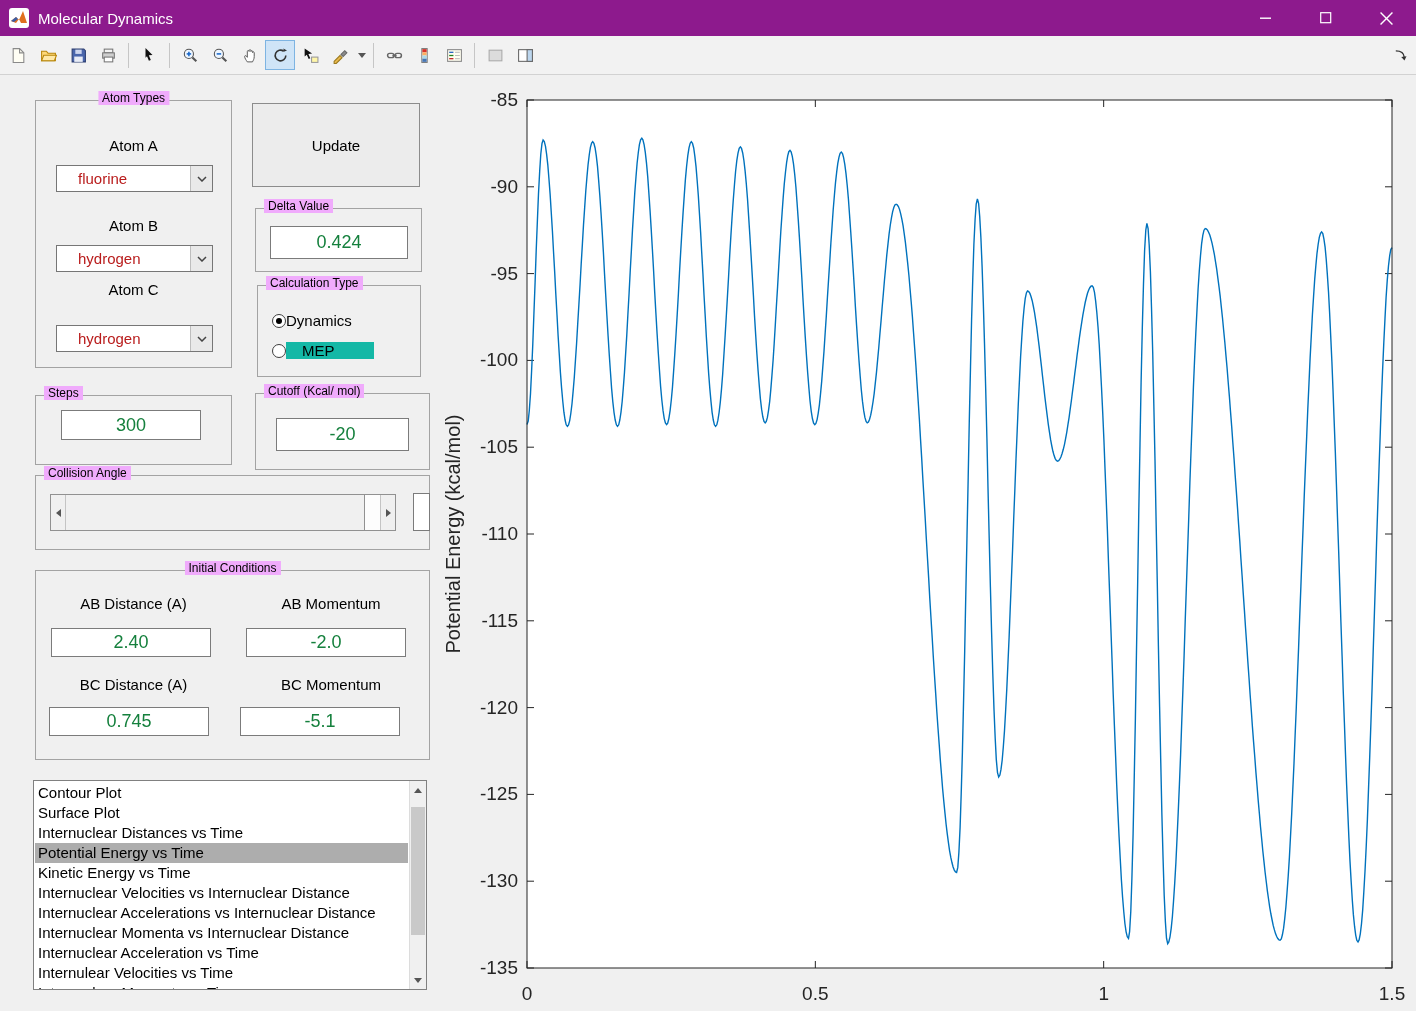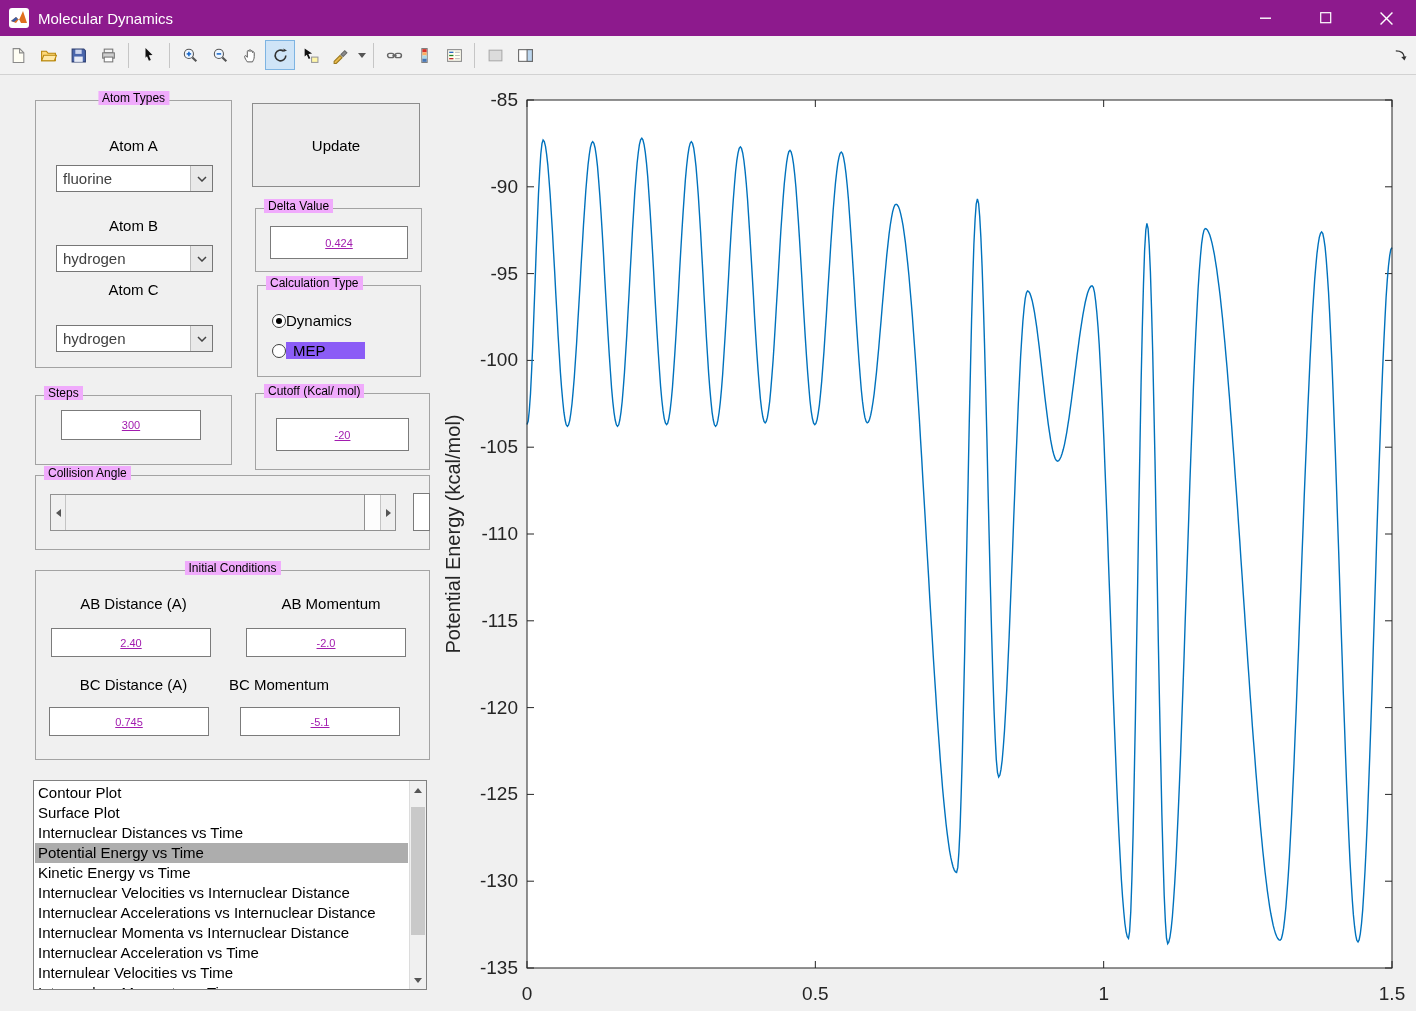--- a/index.html
+++ b/index.html
@@ -20,33 +20,33 @@
   .tool-split{display:flex;align-items:center;}
   .caret-btn{width:13px;height:30px;display:flex;align-items:center;justify-content:center;}
   .tool-sep{width:1px;height:25px;background:#c6c6c6;margin:0 5px;}
   .dock-btn{margin-left:auto;margin-right:5px;width:22px;height:22px;display:flex;align-items:center;justify-content:center;}
 
   
   .group{position:absolute;border:1px solid #a3a3a3;background:#f0f0f0;box-sizing:border-box;}
   .group-title{position:absolute;top:-10px;left:8px;background:#f0abfc;padding:0 4px;font-size:12px;color:#000;white-space:nowrap;}
   .group-title.centered{left:50%;transform:translateX(-50%);}
   .flabel{position:absolute;font-size:15px;color:#000;}
-  .edit{position:absolute;background:#fff;border:1px solid #7b7b7b;text-align:center;font-size:11px;font-family:inherit;padding:0;box-sizing:border-box;outline:none;color:#a21caf;text-decoration:underline;}
+  .edit{position:absolute;background:#fff;border:1px solid #7b7b7b;text-align:center;font-size:18px;font-family:inherit;padding:0;box-sizing:border-box;outline:none;color:#15803d;}
 
   .combo{position:absolute;width:157px;height:27px;background:#fff;border:1px solid #767676;display:flex;align-items:center;box-sizing:border-box;}
-  .combo-text{flex:1;padding-left:6px;font-size:15px;color:#404040;overflow:hidden;white-space:nowrap;}
+  .combo-text{flex:1;padding-left:21px;font-size:15px;color:#b91c1c;overflow:hidden;white-space:nowrap;}
   .combo-btn{width:22px;height:100%;background:#e9e9e9;border-left:1px solid #bdbdbd;display:flex;align-items:center;justify-content:center;box-sizing:border-box;}
 
   .push-btn{position:absolute;background:#ececec;border:1px solid #8c8c8c;display:flex;align-items:center;justify-content:center;font-size:15px;box-sizing:border-box;}
 
   .radio-row{position:absolute;display:flex;align-items:center;gap:0;}
   .radio{width:14px;height:14px;border-radius:50%;border:1px solid #3e3e3e;background:#fff;position:relative;box-sizing:border-box;flex:none;}
   .radio.checked::after{content:"";position:absolute;left:3px;top:3px;right:3px;bottom:3px;border-radius:50%;background:#000;}
   .radio-label{font-size:15px;}
-  .radio-label.hl{background:#8b5cf6;display:inline-block;min-width:72px;padding-left:7px;}
+  .radio-label.hl{background:#14b8a6;display:inline-block;min-width:72px;padding-left:16px;}
 
   
   .slider{position:absolute;display:flex;border:1px solid #919191;background:#fff;box-sizing:border-box;}
   .slider-btn{width:14px;display:flex;align-items:center;justify-content:center;background:#f0f0f0;flex:none;}
   .slider-btn.left{border-right:1px solid #c4c4c4;}
   .slider-btn.right{border-left:1px solid #c4c4c4;}
   .slider-track{flex:1;position:relative;background:#fdfdfd;}
   .slider-thumb{position:absolute;left:0;top:0;bottom:0;width:95%;background:#f0f0f0;border-right:1px solid #919191;}
   .tri-left{width:0;height:0;border-top:4px solid transparent;border-bottom:4px solid transparent;border-right:5px solid #555;}
   .tri-right{width:0;height:0;border-top:4px solid transparent;border-bottom:4px solid transparent;border-left:5px solid #555;}
@@ -302,21 +302,21 @@
     <input class="edit" style="left: 377px; top: 17px; width: 17px; height: 38px;" value="">
   </div>
 
   <div class="group" style="left:35px;top:570px;width:395px;height:190px">
     <span class="group-title centered">Initial Conditions</span>
     <div class="flabel" style="left:0;width:195px;top:24px;text-align:center">AB Distance (A)</div>
     <div class="flabel" style="left:200px;width:190px;top:24px;text-align:center">AB Momentum</div>
     <input class="edit" style="left: 15px; top: 57px; width: 160px; height: 29px;" value="2.40">
     <input class="edit" style="left: 210px; top: 57px; width: 160px; height: 29px;" value="-2.0">
     <div class="flabel" style="left:0;width:195px;top:105px;text-align:center">BC Distance (A)</div>
-    <div class="flabel" style="left:193px;width:190px;top:105px;">BC Momentum</div>
+    <div class="flabel" style="left:200px;width:190px;top:105px;text-align:center">BC Momentum</div>
     <input class="edit" style="left: 13px; top: 136px; width: 160px; height: 29px;" value="0.745">
     <input class="edit" style="left: 204px; top: 136px; width: 160px; height: 29px;" value="-5.1">
   </div>
 
   <div class="listbox" style="left:33px;top:780px;width:394px;height:210px">
     <div class="list-items">
         <div class="list-item">Contour Plot</div>
         <div class="list-item">Surface Plot</div>
         <div class="list-item">Internuclear Distances vs Time</div>
         <div class="list-item selected">Potential Energy vs Time</div>

